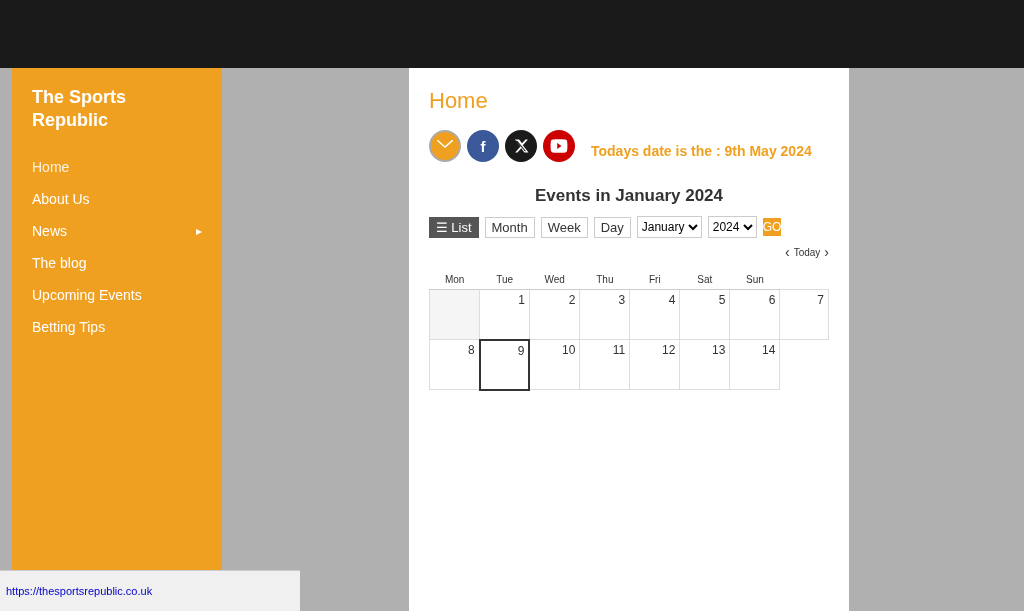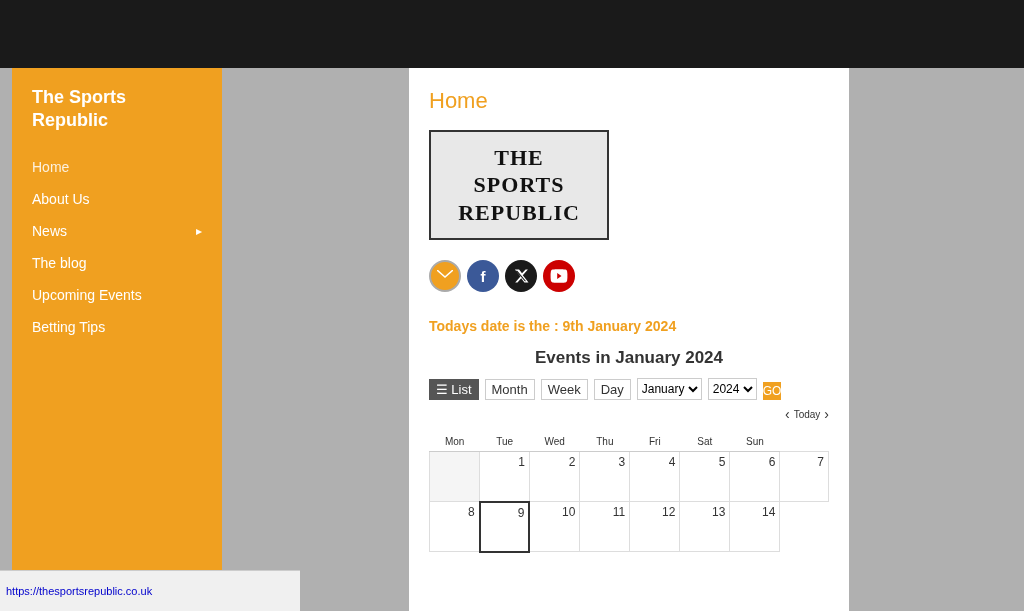--- a/index.html
+++ b/index.html
@@ -134,21 +134,21 @@
     }
     .calendar-title {
       text-align: center;
       font-size: 17px;
       font-weight: bold;
       color: #333;
       margin-bottom: 10px;
     }
     .calendar-controls {
       display: flex;
-      align-items: flex-end;
+      align-items: center;
       gap: 6px;
       margin-bottom: 10px;
       font-size: 13px;
       flex-wrap: wrap;
     }
     .cal-btn {
       background: none;
       border: 1px solid #ccc;
       padding: 2px 6px;
       cursor: pointer;
@@ -255,27 +255,20 @@
       <a href="#">Upcoming Events</a>
       <a href="#">Betting Tips</a>
     </nav>
   </div>
 
   <div class="content-area">
     <div class="content-panel">
 
       <h1 class="page-title">Home</h1>
 
-      <div class="logo-box">
-        <div class="logo-text">
-          <span>THE</span><br>
-          <span>SPORTS</span><br>
-          <span>REPUBLIC</span>
-        </div>
-      </div>
 
       <div style="display:flex; align-items:center; gap:16px; margin-bottom:12px; flex-wrap:wrap;">
         <div class="social-row">
           <div class="social-icon icon-email" style="background:#f0a020; border:2px solid #aaa;">
             <svg width="16" height="12" viewBox="0 0 16 12" fill="none">
               <rect x="0" y="0" width="16" height="12" rx="1" fill="#f0a020"></rect>
               <polyline points="0,0 8,7 16,0" stroke="white" stroke-width="1.5" fill="none"></polyline>
             </svg>
           </div>
           <div class="social-icon icon-facebook">
@@ -285,21 +278,21 @@
             <svg width="16" height="16" viewBox="0 0 16 16" fill="white">
               <path d="M12.6 1.5h2.3L9.8 7.2 15.5 14.5h-4.1l-3.2-4.2-3.7 4.2H2.2L7.4 8.4 1.9 1.5h4.2l2.9 3.8L12.6 1.5zm-.8 11.7h1.3L4.3 2.8H2.9L11.8 13.2z"></path>
             </svg>
           </div>
           <div class="social-icon icon-youtube">
             <svg width="18" height="14" viewBox="0 0 18 14" fill="white">
               <path d="M17.1 2.2a2.3 2.3 0 00-1.6-1.6C14.2.3 9 .3 9 .3s-5.2 0-6.5.3A2.3 2.3 0 00.9 2.2 24 24 0 00.6 7a24 24 0 00.3 4.8 2.3 2.3 0 001.6 1.6c1.3.3 6.5.3 6.5.3s5.2 0 6.5-.3a2.3 2.3 0 001.6-1.6A24 24 0 0017.4 7a24 24 0 00-.3-4.8zM7.2 10V4l4.3 3-4.3 3z"></path>
             </svg>
           </div>
         </div>
-        <div class="today-date">Todays date is the : 9th January 2024</div>
+        <div class="today-date">Todays date is the : 9th May 2024</div>
       </div>
 
       <div class="calendar-section">
         <div class="calendar-title">Events in January 2024</div>
 
         <div class="calendar-controls">
           <button class="cal-btn active">☰ List</button>
           <button class="cal-btn">Month</button>
           <button class="cal-btn">Week</button>
           <button class="cal-btn">Day</button>

